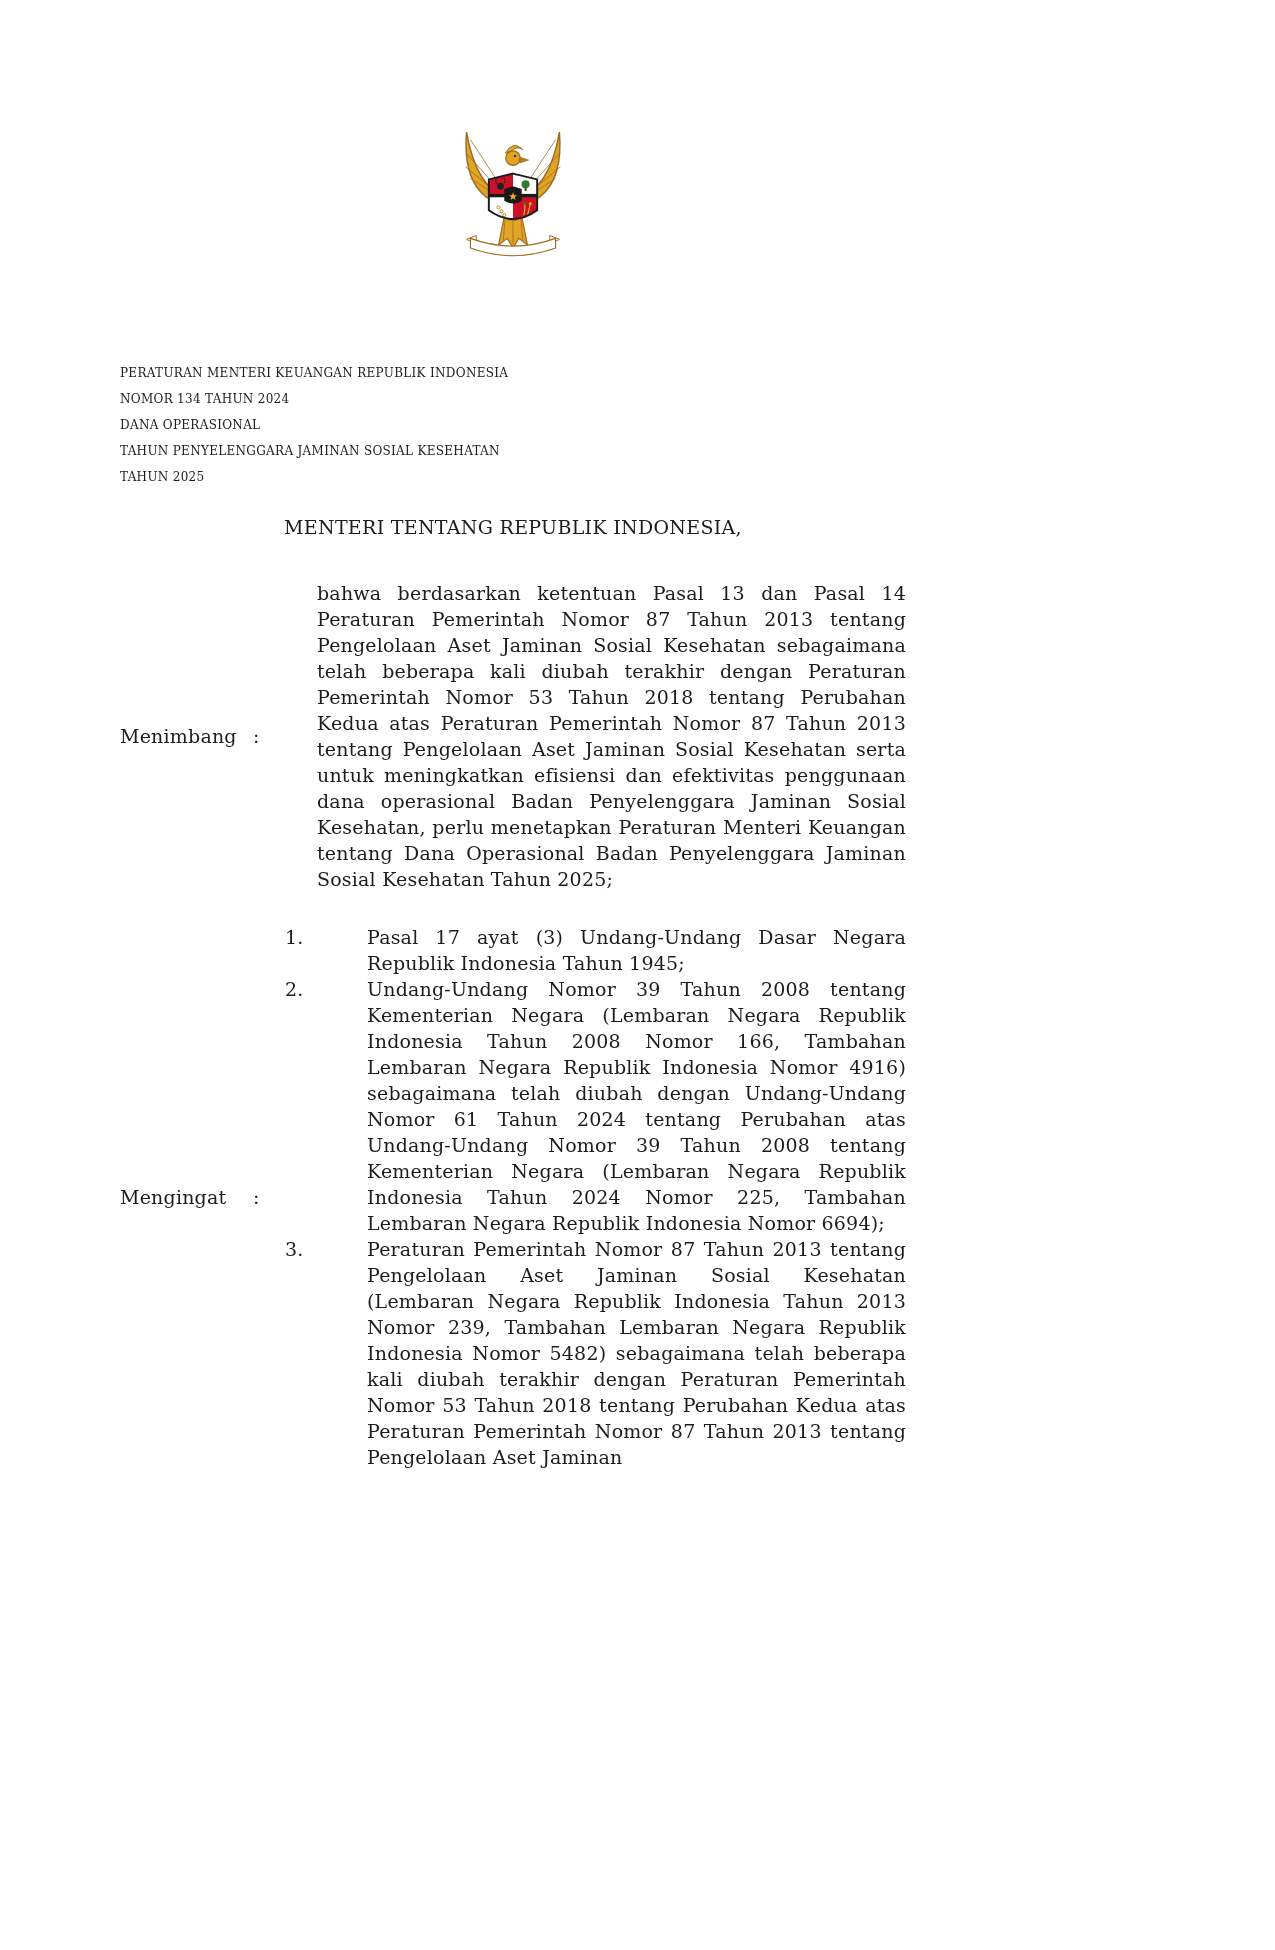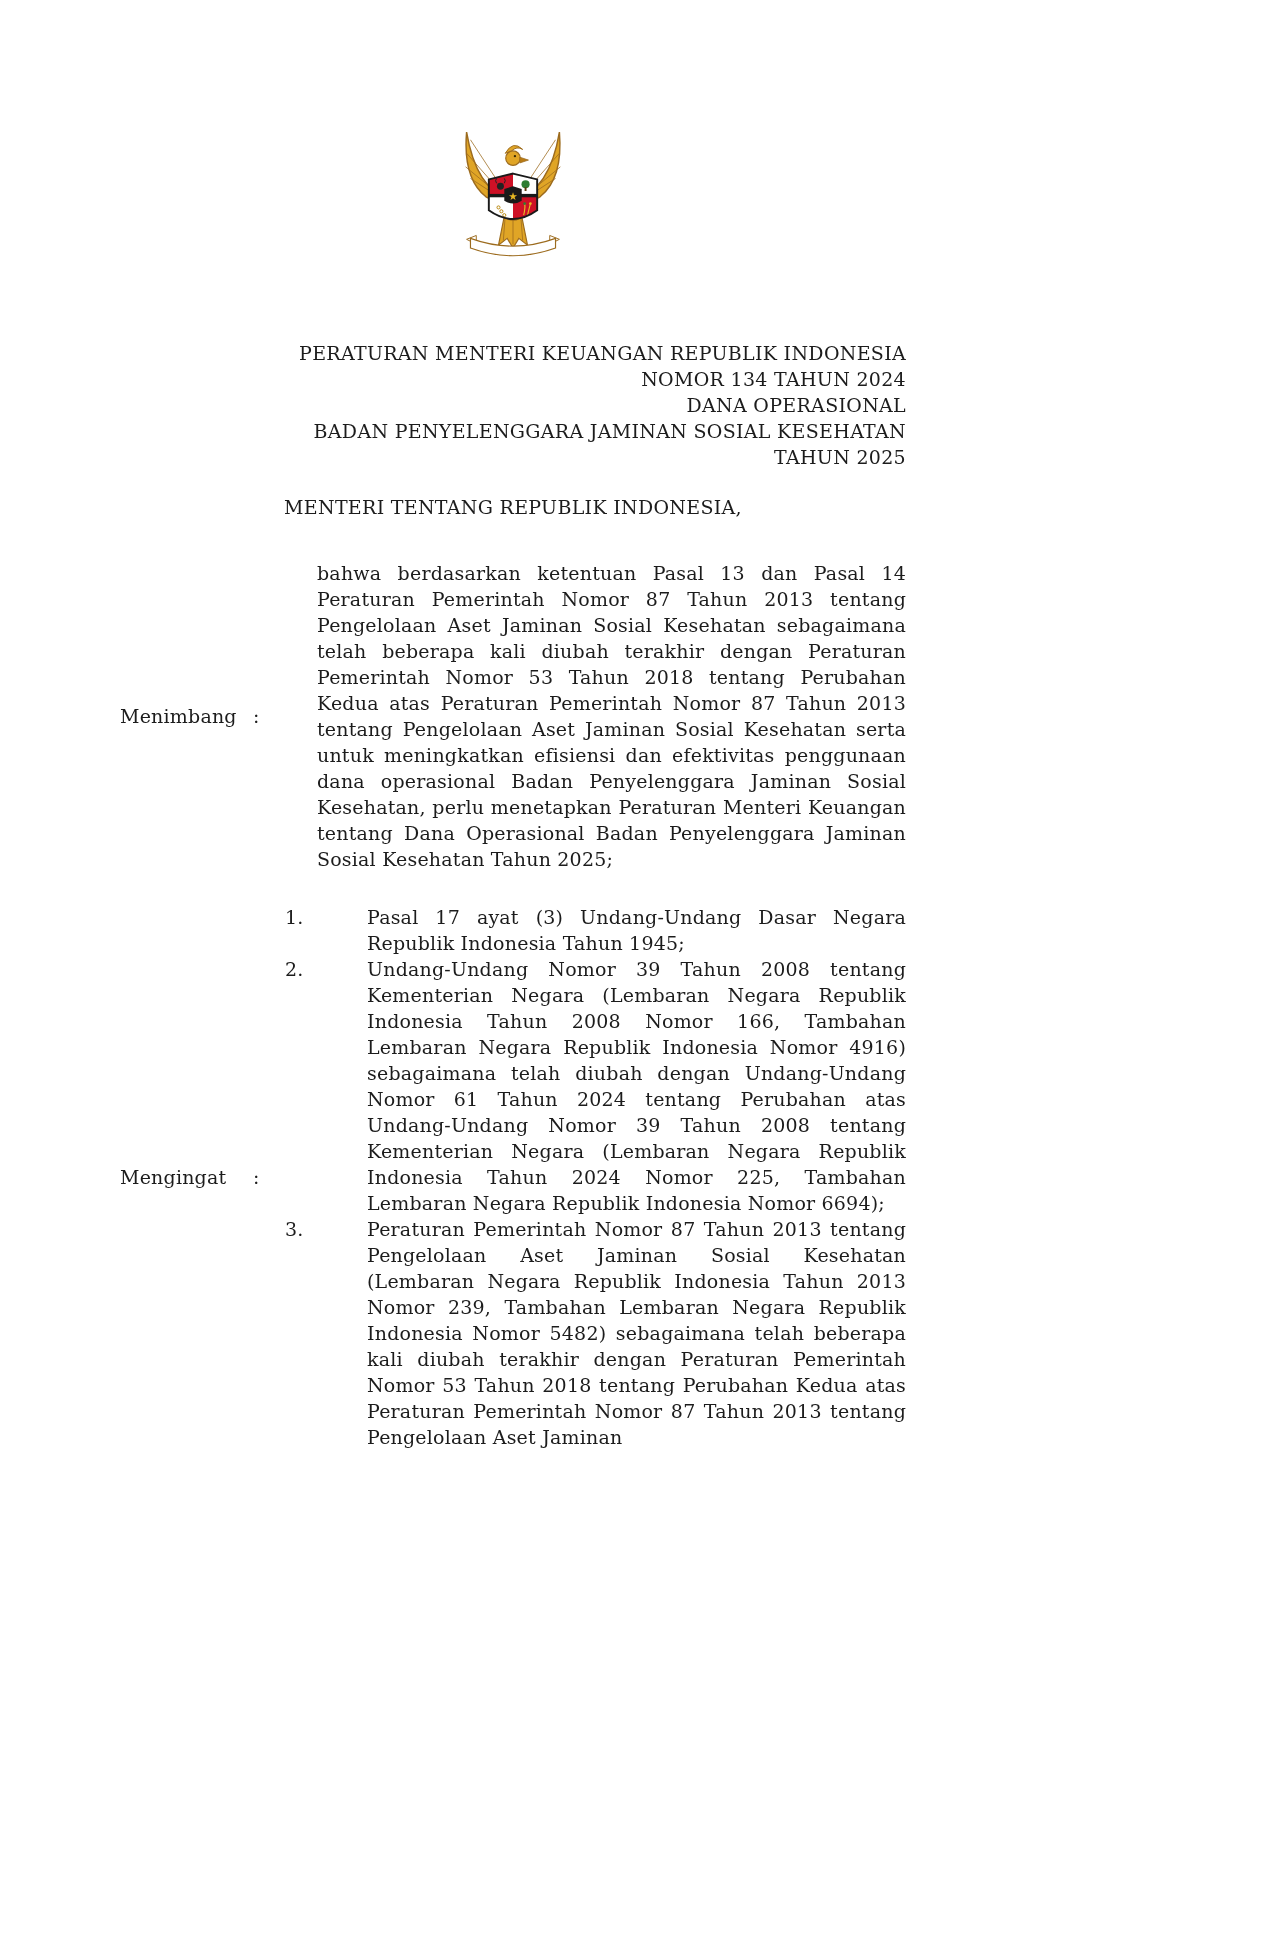--- a/index.html
+++ b/index.html
@@ -22,23 +22,23 @@
     top: 0;
     width: 786px;
   }
   .emblem-wrap {
     margin: 118px auto 0 auto;
     width: 116px;
     height: 146px;
   }
   .emblem-wrap svg { display: block; }
   .title-block {
-    margin-top: 76px;
-    text-align: right;
-    font-size: 19px;
+    margin-top: 96px;
+    text-align: left;
+    font-size: 12px;
     line-height: 26px;
     letter-spacing: 0.3px;
   }
   .invocation {
     margin-top: 26px;
     text-align: center;
     font-size: 19px;
     line-height: 26px;
     letter-spacing: 0.3px;
   }
@@ -132,21 +132,21 @@
           <path d="M60 70 L 69 73 L 69 85 Q 60 91 51 85 L 51 73 Z" fill="#1A1A1A"></path>
           <text x="60" y="84" text-anchor="middle" font-size="11" fill="#E8B923">★</text>
         </g>
       </svg>
     </div>
 
     <div class="title-block">
       <div class="title-line">PERATURAN MENTERI KEUANGAN REPUBLIK INDONESIA</div>
       <div class="title-line">NOMOR 134 TAHUN 2024</div>
       <div class="title-line">DANA OPERASIONAL</div>
-      <div class="title-line">BADAN PENYELENGGARA JAMINAN SOSIAL KESEHATAN</div>
+      <div class="title-line">TAHUN PENYELENGGARA JAMINAN SOSIAL KESEHATAN</div>
       <div class="title-line">TAHUN 2025</div>
     </div>
 
 
     <div class="authority">MENTERI TENTANG REPUBLIK INDONESIA,</div>
 
     <div class="section">
       <div class="section-label">Menimbang</div>
       <div class="section-colon">:</div>
       <div class="section-body just">bahwa berdasarkan ketentuan Pasal 13 dan Pasal 14 Peraturan Pemerintah Nomor 87 Tahun 2013 tentang Pengelolaan Aset Jaminan Sosial Kesehatan sebagaimana telah beberapa kali diubah terakhir dengan Peraturan Pemerintah Nomor 53 Tahun 2018 tentang Perubahan Kedua atas Peraturan Pemerintah Nomor 87 Tahun 2013 tentang Pengelolaan Aset Jaminan Sosial Kesehatan serta untuk meningkatkan efisiensi dan efektivitas penggunaan dana operasional Badan Penyelenggara Jaminan Sosial Kesehatan, perlu menetapkan Peraturan Menteri Keuangan tentang Dana Operasional Badan Penyelenggara Jaminan Sosial Kesehatan Tahun 2025;</div>

